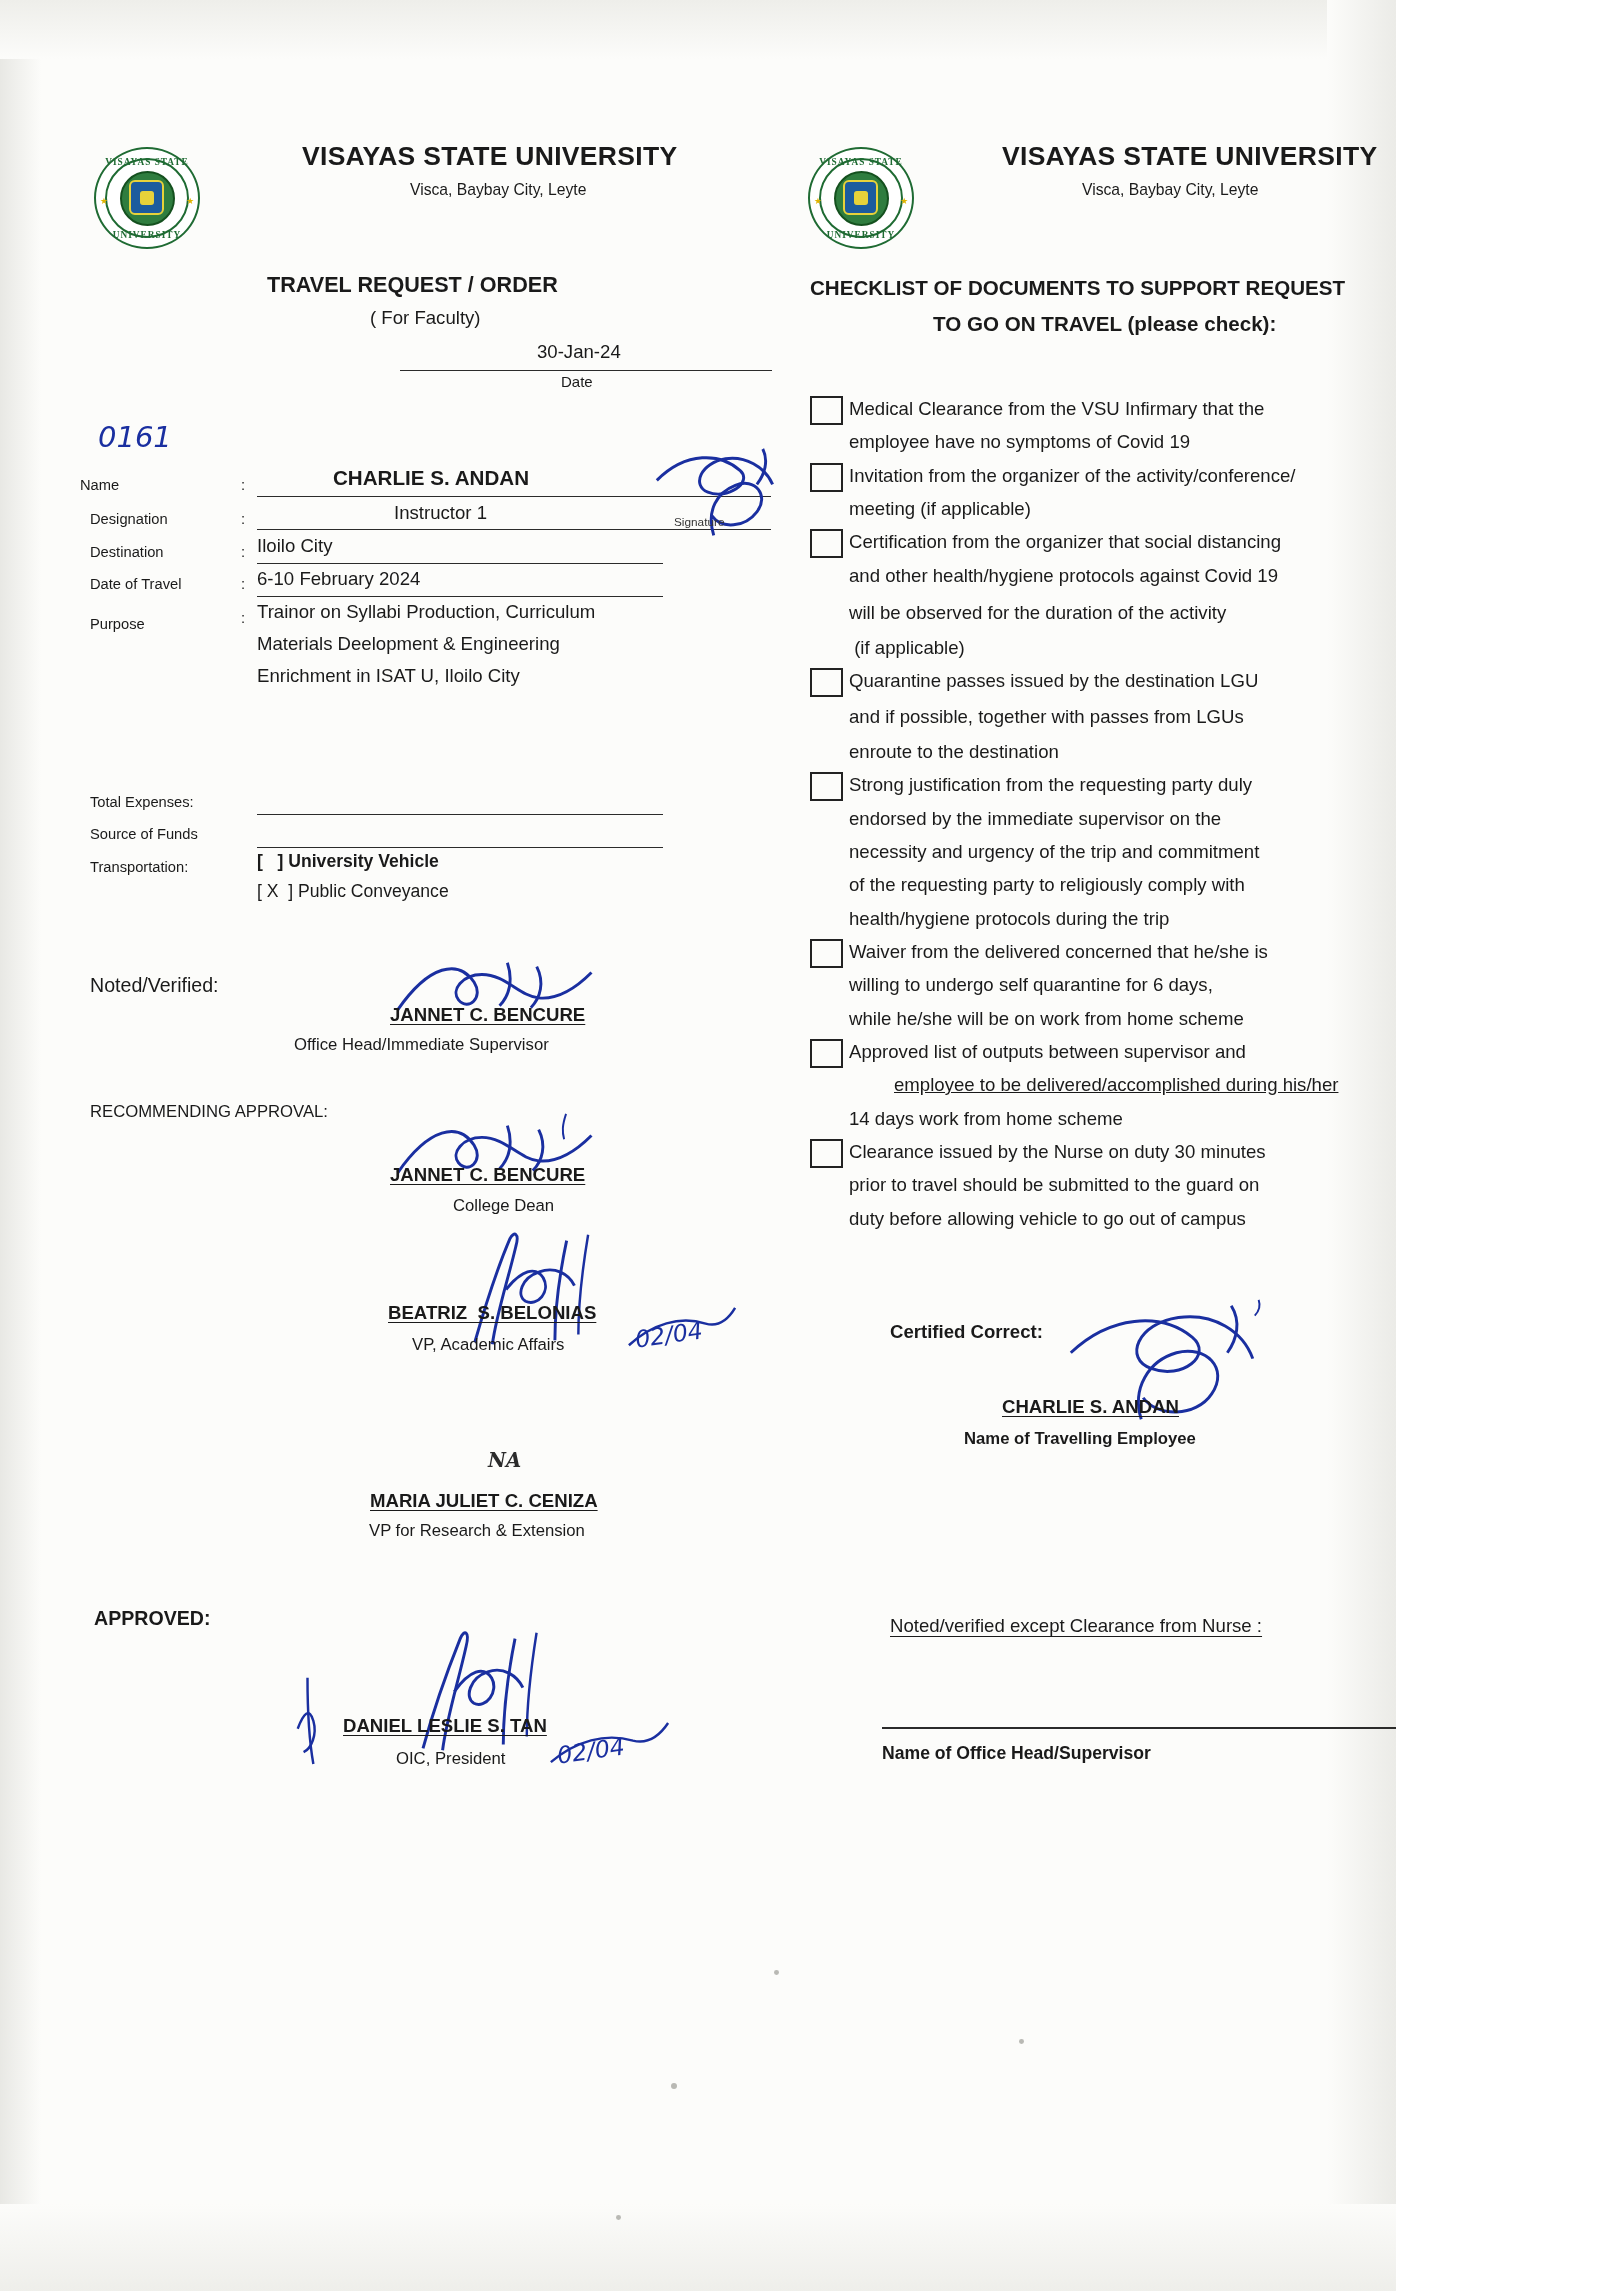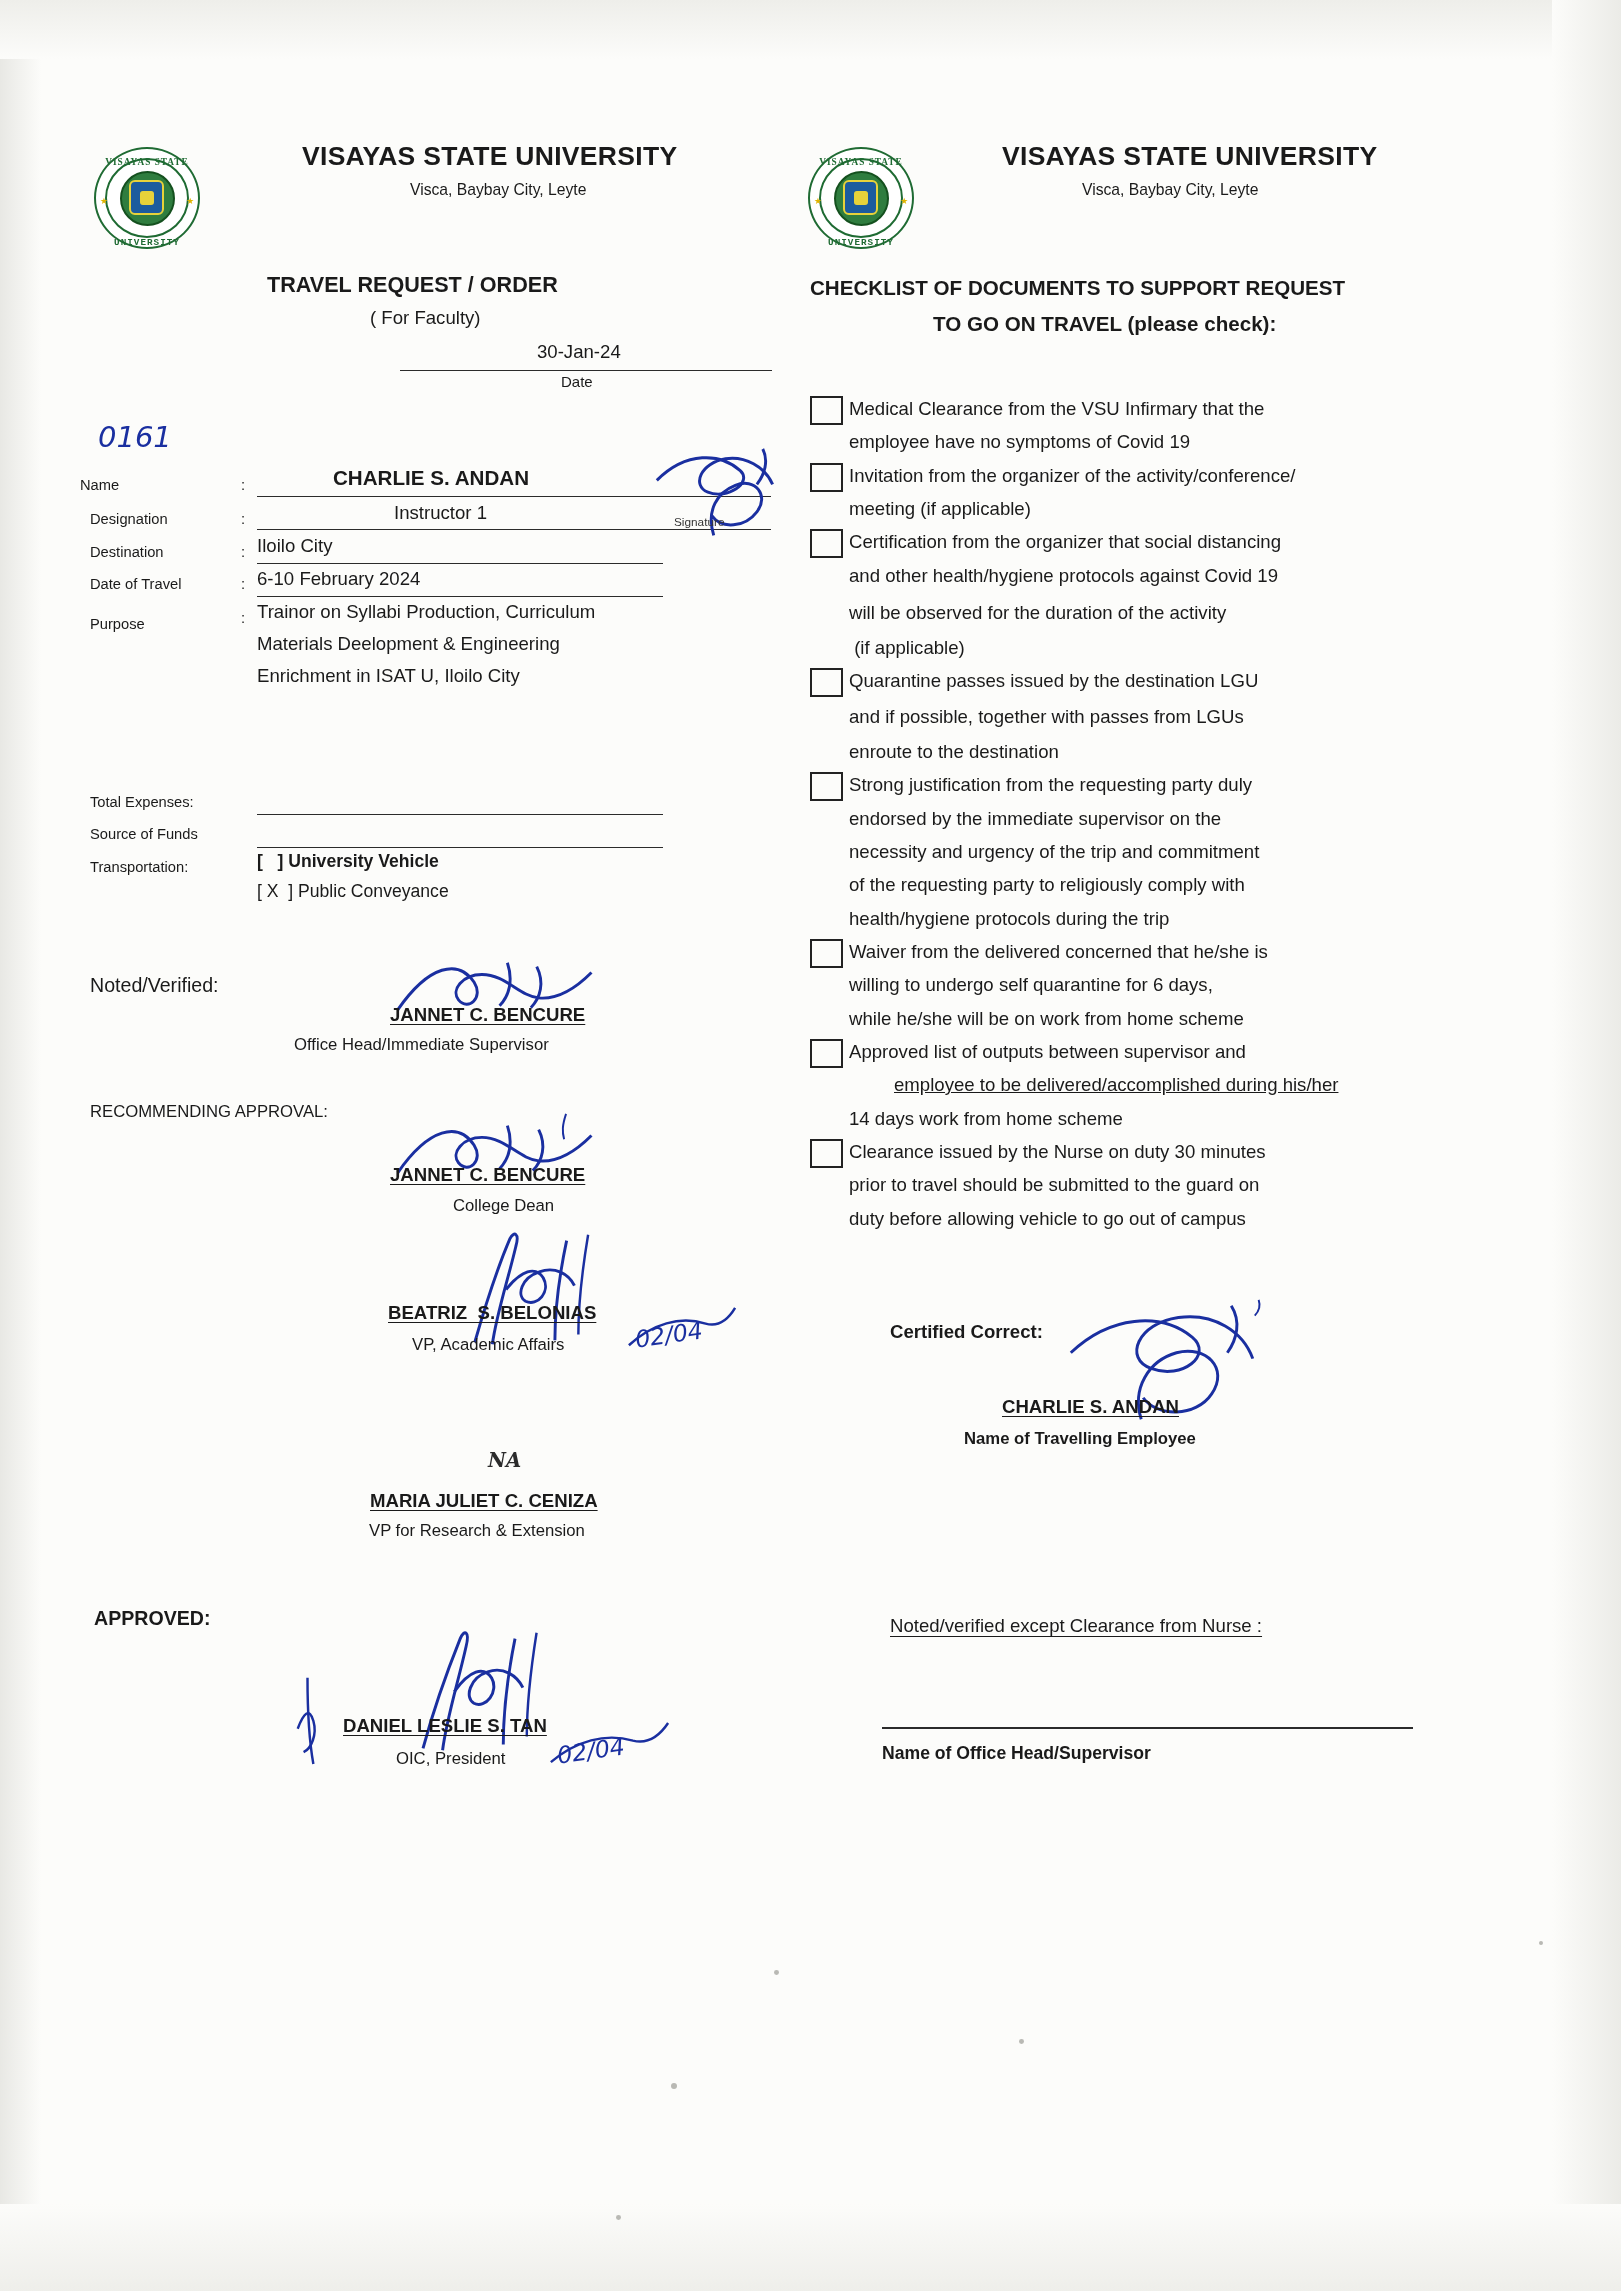--- a/index.html
+++ b/index.html
@@ -6,21 +6,21 @@
     margin: 0;
     padding: 0;
     background: #ffffff;
   }
   body {
     font-family: "Liberation Sans", sans-serif;
     color: #1a1a1a;
   }
   .page {
     position: relative;
-    width: 1621px;
+    width: 1396px;
     height: 2292px;
     background: #fcfcfa;
     overflow: hidden;
   }
   
   .scan-edge-left {
     position: absolute;
     left: 0; top: 0;
     width: 41px; height: 2292px;
     background: linear-gradient(to right, #e8e8e4, #fcfcfa);
@@ -106,21 +106,21 @@
     position: absolute;
     width: 100%;
     text-align: center;
     font-size: 9.3px;
     font-weight: bold;
     letter-spacing: 1px;
     color: #1f6b33;
     font-family: "Liberation Serif", serif;
   }
   .seal .arc-top { top: 9.8px; }
-  .seal .arc-bottom { bottom: 1px; font-family: Liberation Mono, monospace; }
+  .seal .arc-bottom { bottom: 9px; }
   .seal .star {
     position: absolute;
     color: #e0b400;
     font-size: 8.8px;
   }
 
   
   .t {
     position: absolute;
     white-space: pre;

